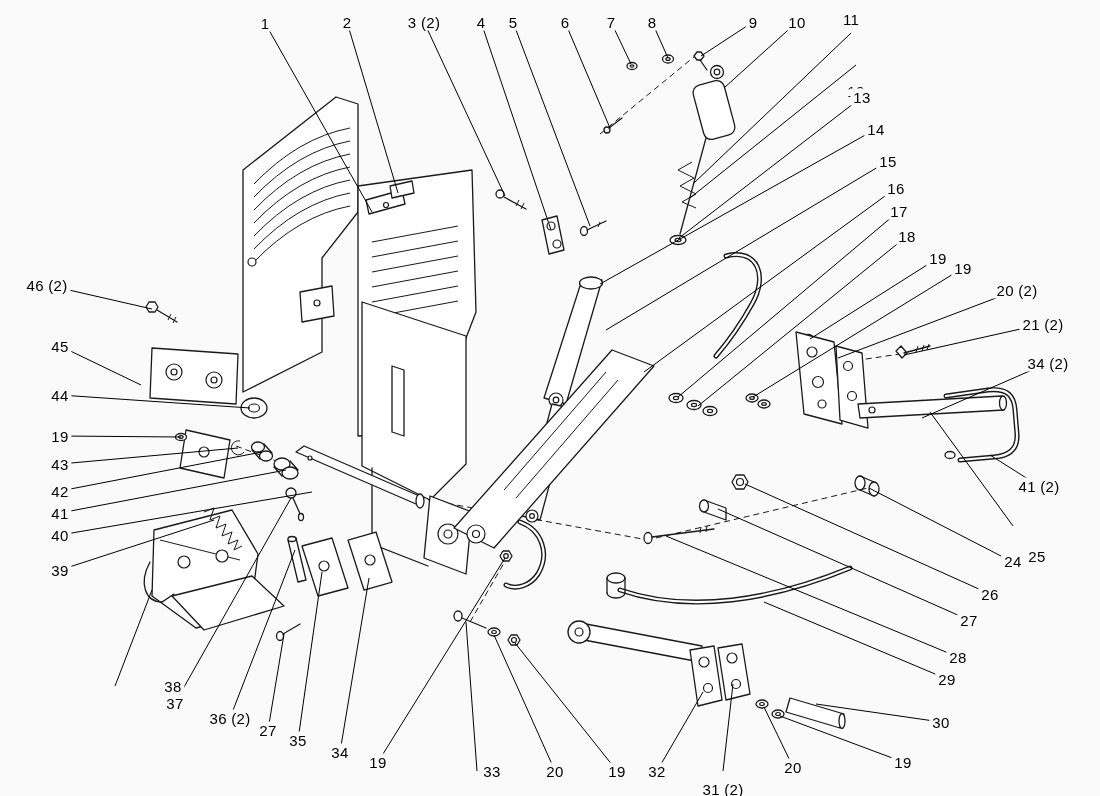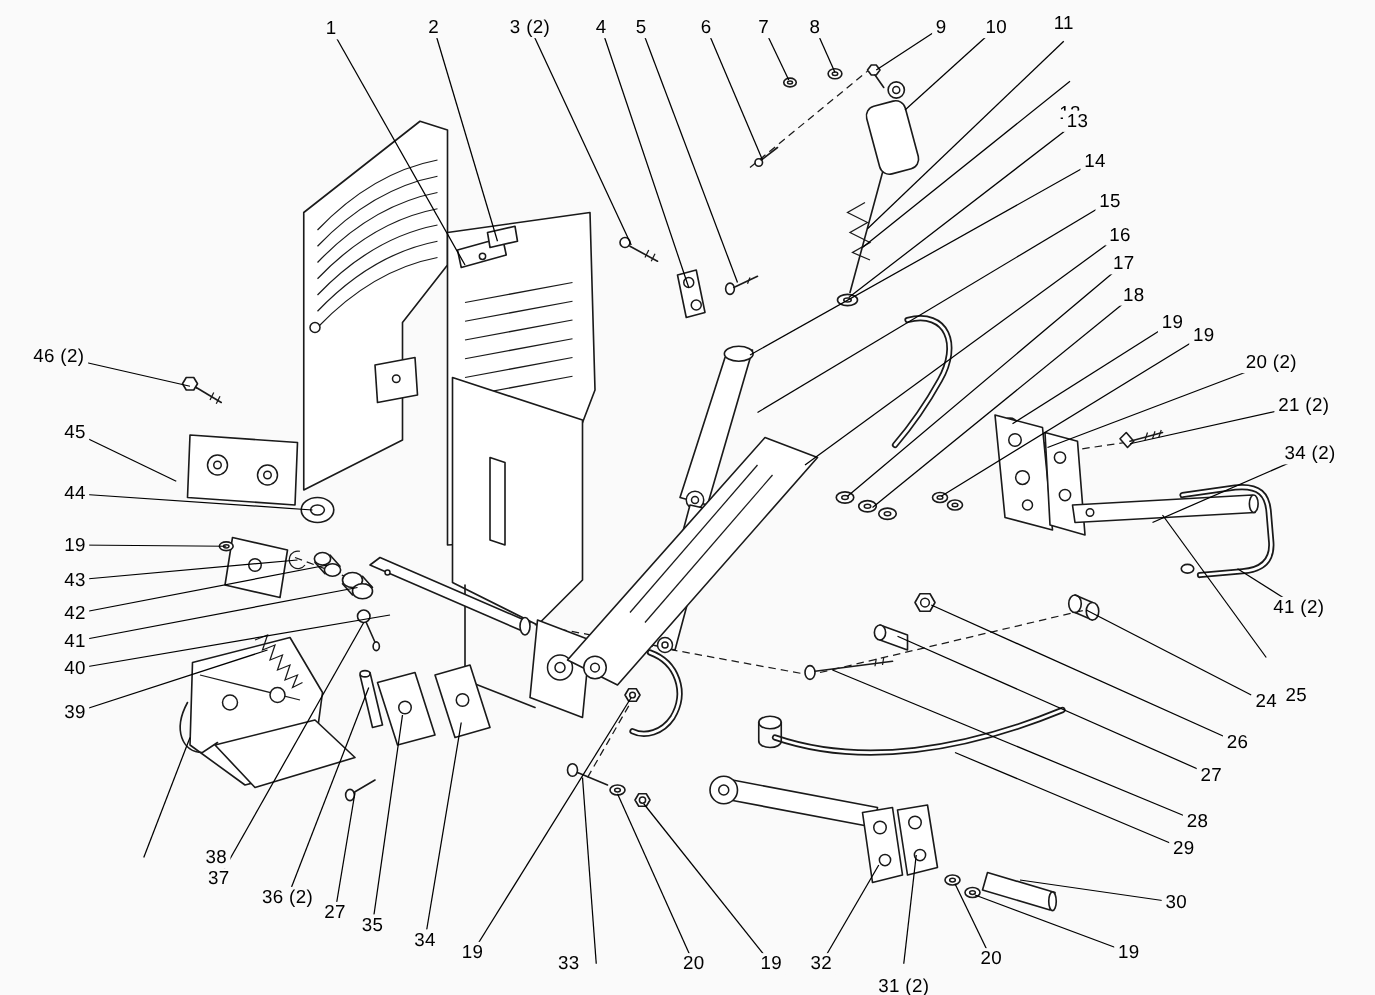--- a/index.html
+++ b/index.html
@@ -422,21 +422,21 @@
       <div class="callout" style="left: 969px; top: 620px;">27</div>
       <div class="callout" style="left: 958px; top: 657px;">28</div>
       <div class="callout" style="left: 947px; top: 679px;">29</div>
       <div class="callout" style="left: 941px; top: 722px;">30</div>
       <div class="callout" style="left: 903px; top: 762px;">19</div>
       <div class="callout" style="left: 793px; top: 767px;">20</div>
       <div class="callout" style="left: 723px; top: 789px;">31 (2)</div>
       <div class="callout" style="left: 657px; top: 771px;">32</div>
       <div class="callout" style="left: 617px; top: 771px;">19</div>
       <div class="callout" style="left: 555px; top: 771px;">20</div>
-      <div class="callout" style="left: 455px; top: 771px;">33</div>
+      <div class="callout" style="left: 492px; top: 771px;">33</div>
       <div class="callout" style="left: 378px; top: 762px;">19</div>
       <div class="callout" style="left: 340px; top: 752px;">34</div>
       <div class="callout" style="left: 298px; top: 740px;">35</div>
       <div class="callout" style="left: 268px; top: 730px;">27</div>
       <div class="callout" style="left: 230px; top: 718px;">36 (2)</div>
       <div class="callout" style="left: 175px; top: 703px;">37</div>
       <div class="callout" style="left: 130px; top: 686px; margin-left: 43px;">38</div>
       <div class="callout" style="left: 60px; top: 570px;">39</div>
       <div class="callout" style="left: 60px; top: 535px;">40</div>
       <div class="callout" style="left: 60px; top: 513px;">41</div>

